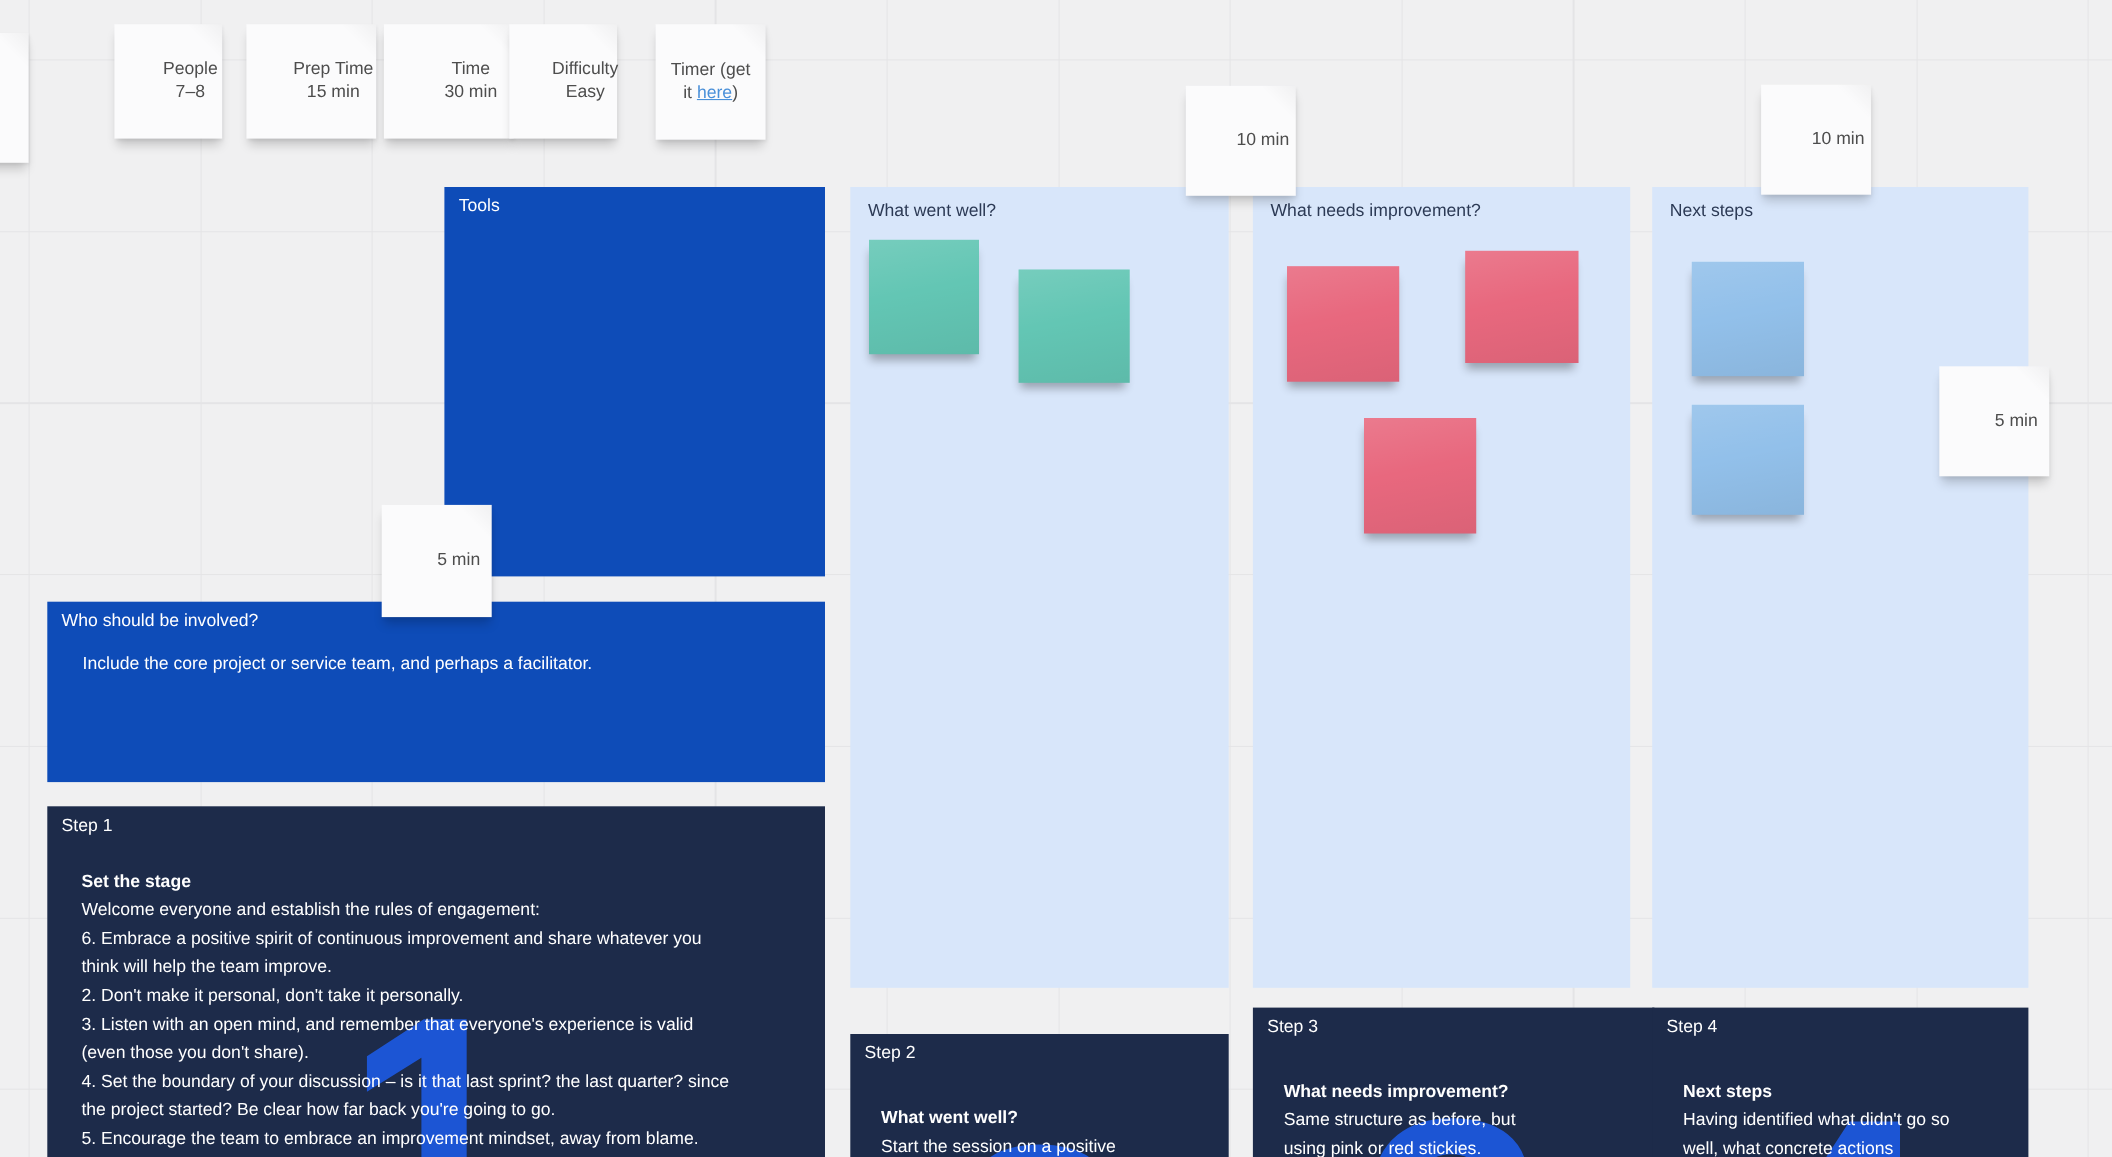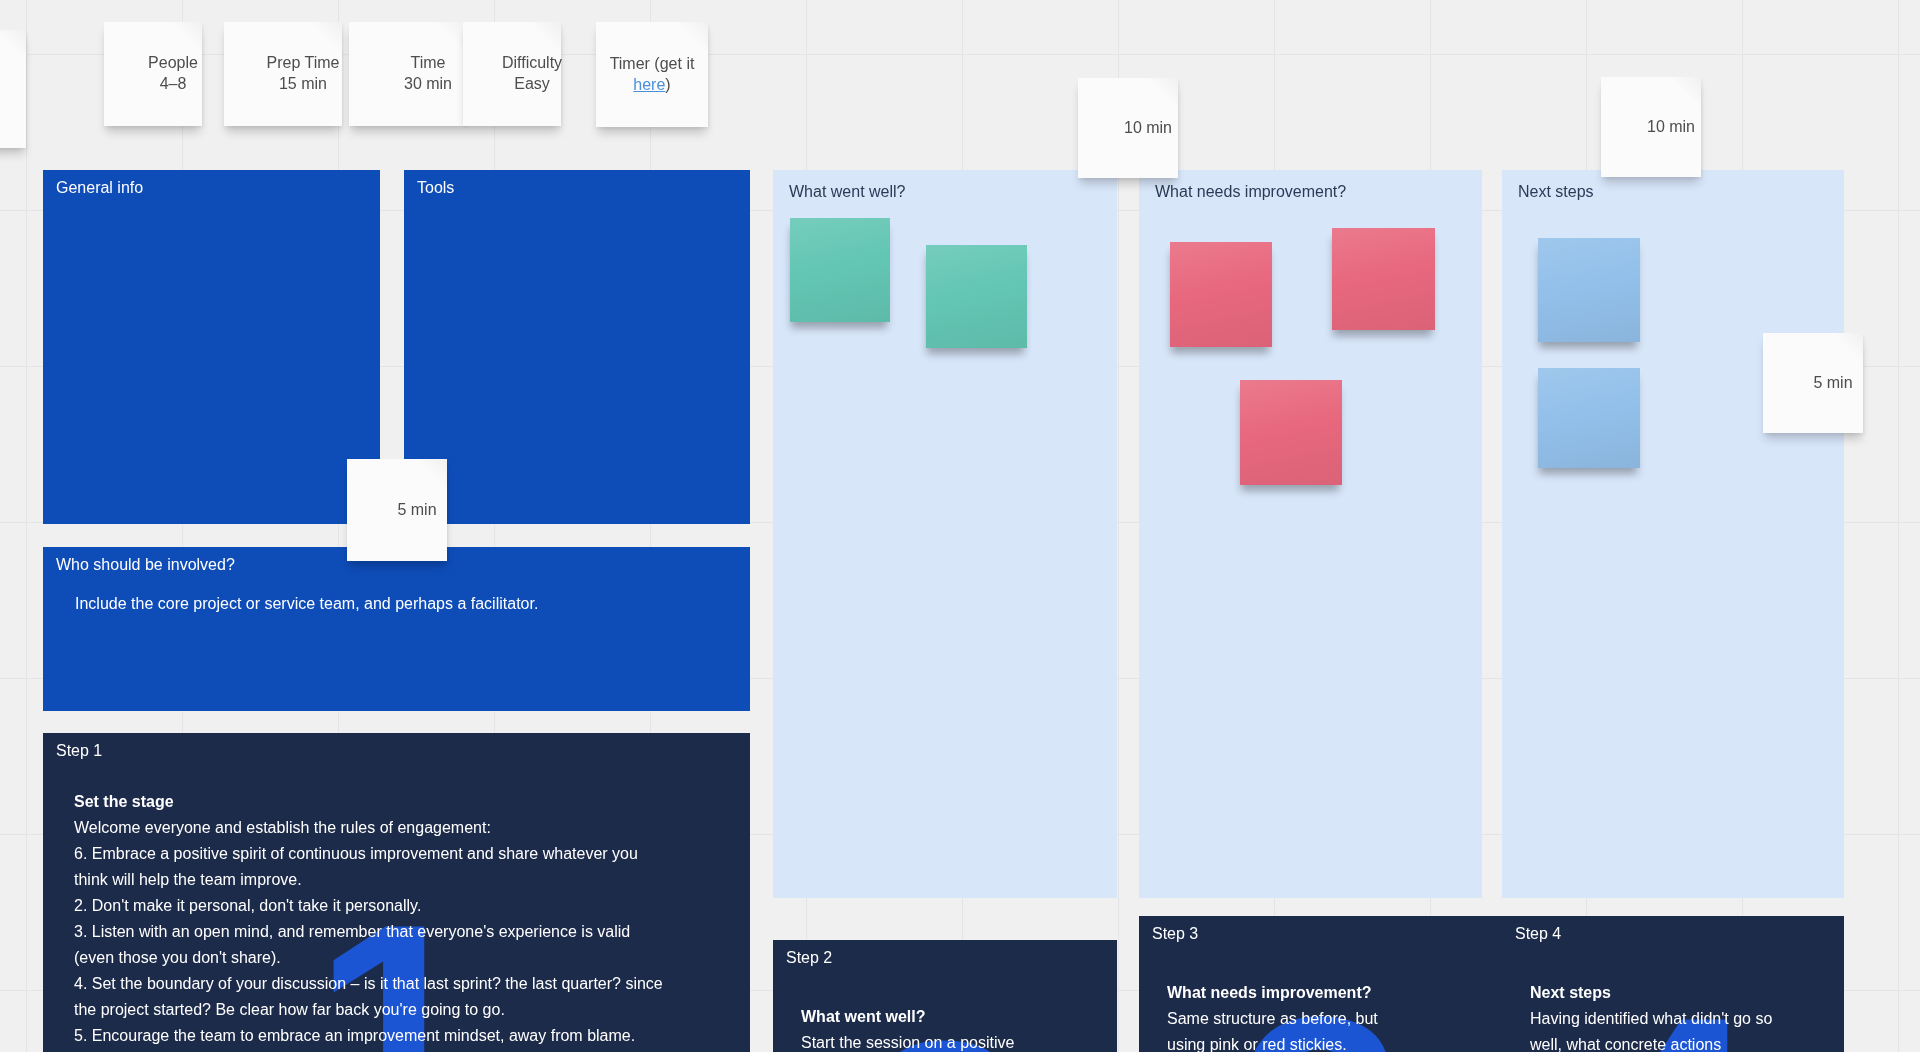--- a/index.html
+++ b/index.html
@@ -68,50 +68,47 @@
 </head>
 <body>
 
 <div class="board">
 
   <div class="note white" style="left:-72px; top:30px; width:98px; height:118px;"></div>
 
   <div class="note white" style="left:104px; top:22px; width:98px; height:104px;">
     <div>
       <div>People</div>
-      <div>4–8</div>
+      <div>7–8</div>
     </div>
   </div>
   <div class="note white" style="left:224px; top:22px; width:118px; height:104px;">
     <div>
       <div>Prep Time</div>
       <div>15 min</div>
     </div>
   </div>
   <div class="note white" style="left:349px; top:22px; width:118px; height:104px;">
     <div>
       <div>Time</div>
       <div>30 min</div>
     </div>
   </div>
   <div class="note white" style="left:463px; top:22px; width:98px; height:104px;">
     <div>
       <div>Difficulty</div>
       <div>Easy</div>
     </div>
   </div>
-  <div class="note white" style="left:596px; top:22px; width:112px; height:105px; padding:0 8px;">
+  <div class="note white" style="left:596px; top:22px; width:100px; height:105px; padding:0 8px;">
     <div>
       <span>Timer (get it </span><span class="link">here</span><span>)</span>
     </div>
   </div>
 
-  <div class="panel panel-blue" style="left:43px; top:170px; width:337px; height:354px;">
-    <div class="panel-label">General info</div>
-  </div>
 
   <div class="panel panel-blue" style="left:43px; top:547px; width:707px; height:164px;">
     <div class="panel-label">Who should be involved?</div>
     <div class="panel-body" style="left:32px; top:44px; width:620px;">Include the core project or service team, and perhaps a facilitator.</div>
   </div>
 
   <div class="panel panel-blue" style="left:404px; top:170px; width:346px; height:354px;">
     <div class="panel-label">Tools</div>
   </div>
 

